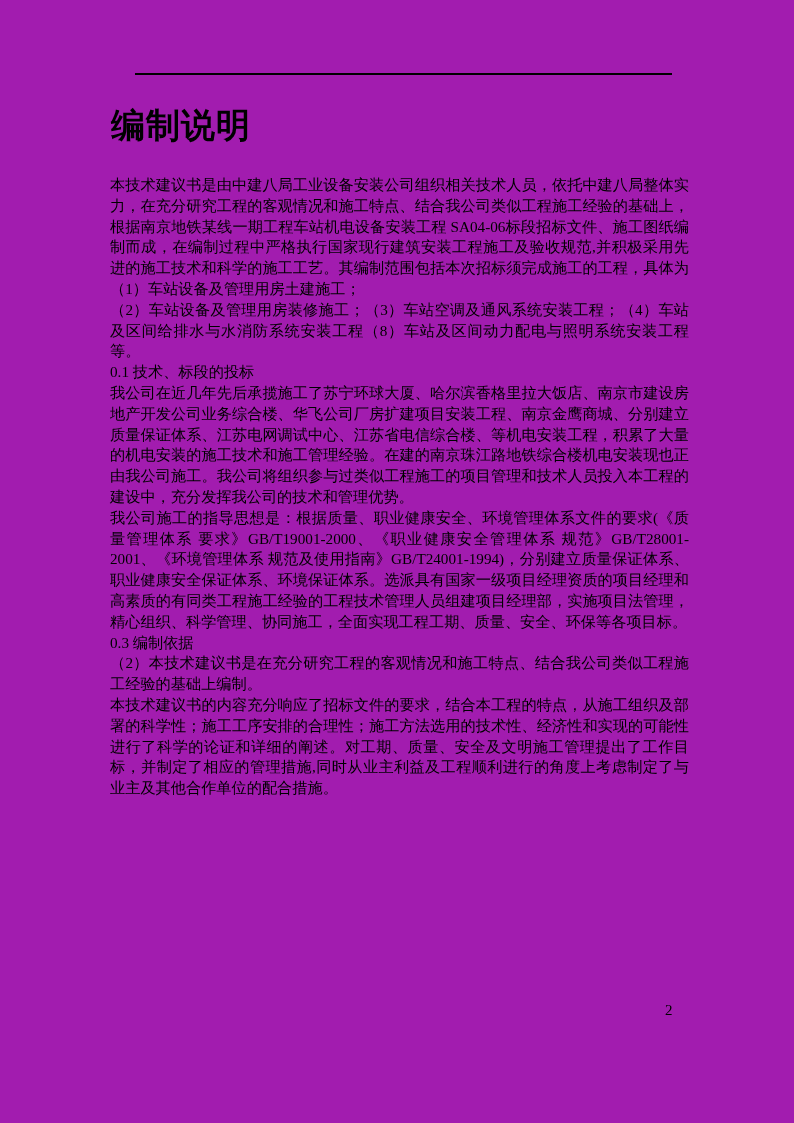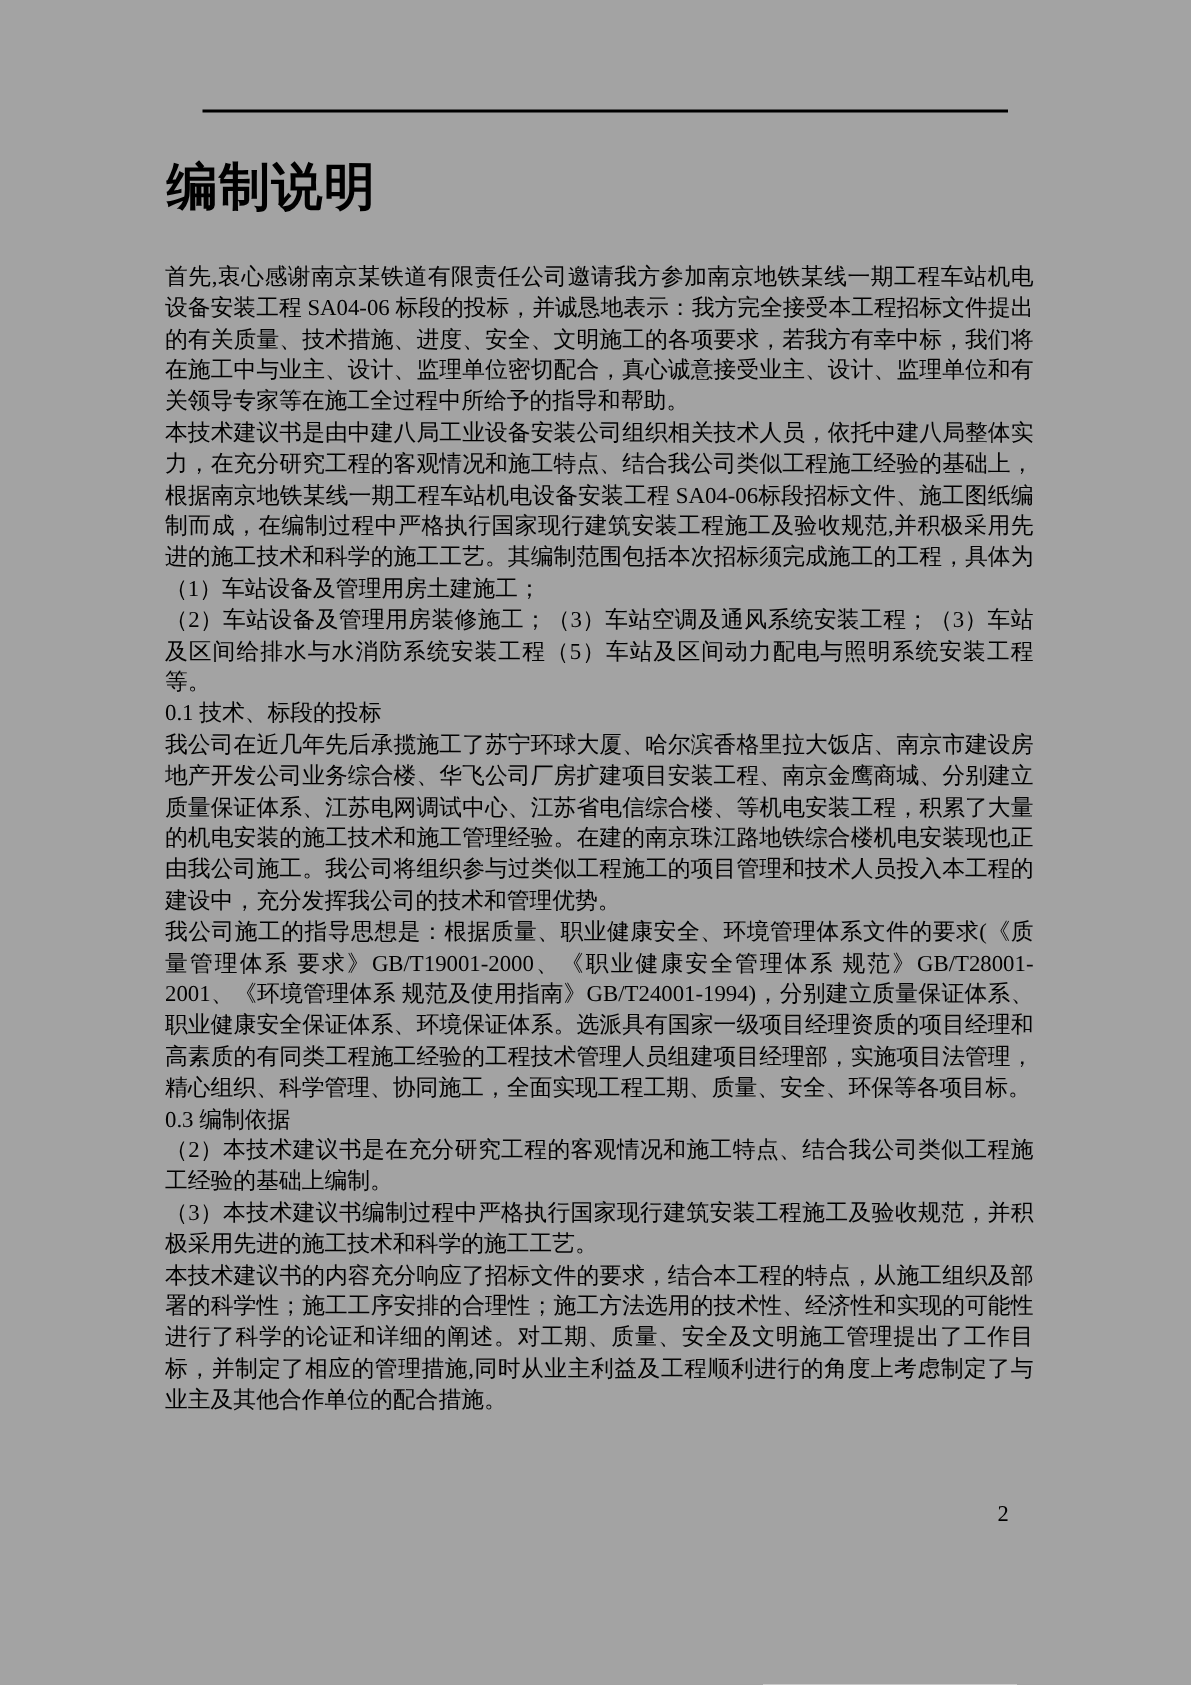--- a/index.html
+++ b/index.html
@@ -5,21 +5,21 @@
   html, body {
     margin: 0;
     padding: 0;
     background: #e8e8e8;
   }
   .page {
     position: relative;
     width: 794px;
     height: 1123px;
     margin: 0 auto;
-    background: #a3a3a3;
+    background: #a21caf;
     color: #000000;
     font-family: "Liberation Serif", "DejaVu Serif", serif;
     overflow: hidden;
   }
   .header-rule {
     position: absolute;
     left: 135px;
     top: 73px;
     width: 537px;
     height: 2px;
@@ -59,25 +59,23 @@
     color: #000000;
   }
 </style>
 </head>
 <body>
 
 <div class="page">
   <div class="header-rule"></div>
   <h1 class="title">编制说明</h1>
   <main class="body">
-      <p class="para">首先,衷心感谢南京某铁道有限责任公司邀请我方参加南京地铁某线一期工程车站机电设备安装工程 SA04-06 标段的投标，并诚恳地表示：我方完全接受本工程招标文件提出的有关质量、技术措施、进度、安全、文明施工的各项要求，若我方有幸中标，我们将在施工中与业主、设计、监理单位密切配合，真心诚意接受业主、设计、监理单位和有关领导专家等在施工全过程中所给予的指导和帮助。</p>
       <p class="para">本技术建议书是由中建八局工业设备安装公司组织相关技术人员，依托中建八局整体实力，在充分研究工程的客观情况和施工特点、结合我公司类似工程施工经验的基础上，根据南京地铁某线一期工程车站机电设备安装工程 SA04-06标段招标文件、施工图纸编制而成，在编制过程中严格执行国家现行建筑安装工程施工及验收规范,并积极采用先进的施工技术和科学的施工工艺。其编制范围包括本次招标须完成施工的工程，具体为（1）车站设备及管理用房土建施工；</p>
-      <p class="para">（2）车站设备及管理用房装修施工；（3）车站空调及通风系统安装工程；（3）车站及区间给排水与水消防系统安装工程（5）车站及区间动力配电与照明系统安装工程等。</p>
+      <p class="para">（2）车站设备及管理用房装修施工；（3）车站空调及通风系统安装工程；（4）车站及区间给排水与水消防系统安装工程（8）车站及区间动力配电与照明系统安装工程等。</p>
       <p class="para heading">0.1 技术、标段的投标</p>
       <p class="para">我公司在近几年先后承揽施工了苏宁环球大厦、哈尔滨香格里拉大饭店、南京市建设房地产开发公司业务综合楼、华飞公司厂房扩建项目安装工程、南京金鹰商城、分别建立质量保证体系、江苏电网调试中心、江苏省电信综合楼、等机电安装工程，积累了大量的机电安装的施工技术和施工管理经验。在建的南京珠江路地铁综合楼机电安装现也正由我公司施工。我公司将组织参与过类似工程施工的项目管理和技术人员投入本工程的建设中，充分发挥我公司的技术和管理优势。</p>
       <p class="para">我公司施工的指导思想是：根据质量、职业健康安全、环境管理体系文件的要求(《质量管理体系 要求》GB/T19001-2000、《职业健康安全管理体系 规范》GB/T28001-2001、《环境管理体系 规范及使用指南》GB/T24001-1994)，分别建立质量保证体系、职业健康安全保证体系、环境保证体系。选派具有国家一级项目经理资质的项目经理和高素质的有同类工程施工经验的工程技术管理人员组建项目经理部，实施项目法管理，精心组织、科学管理、协同施工，全面实现工程工期、质量、安全、环保等各项目标。</p>
       <p class="para heading">0.3 编制依据</p>
       <p class="para">（2）本技术建议书是在充分研究工程的客观情况和施工特点、结合我公司类似工程施工经验的基础上编制。</p>
-      <p class="para">（3）本技术建议书编制过程中严格执行国家现行建筑安装工程施工及验收规范，并积极采用先进的施工技术和科学的施工工艺。</p>
       <p class="para">本技术建议书的内容充分响应了招标文件的要求，结合本工程的特点，从施工组织及部署的科学性；施工工序安排的合理性；施工方法选用的技术性、经济性和实现的可能性进行了科学的论证和详细的阐述。对工期、质量、安全及文明施工管理提出了工作目标，并制定了相应的管理措施,同时从业主利益及工程顺利进行的角度上考虑制定了与业主及其他合作单位的配合措施。</p>
     </main>
   <div class="page-number">2</div>
 </div>
 
 </body></html>

